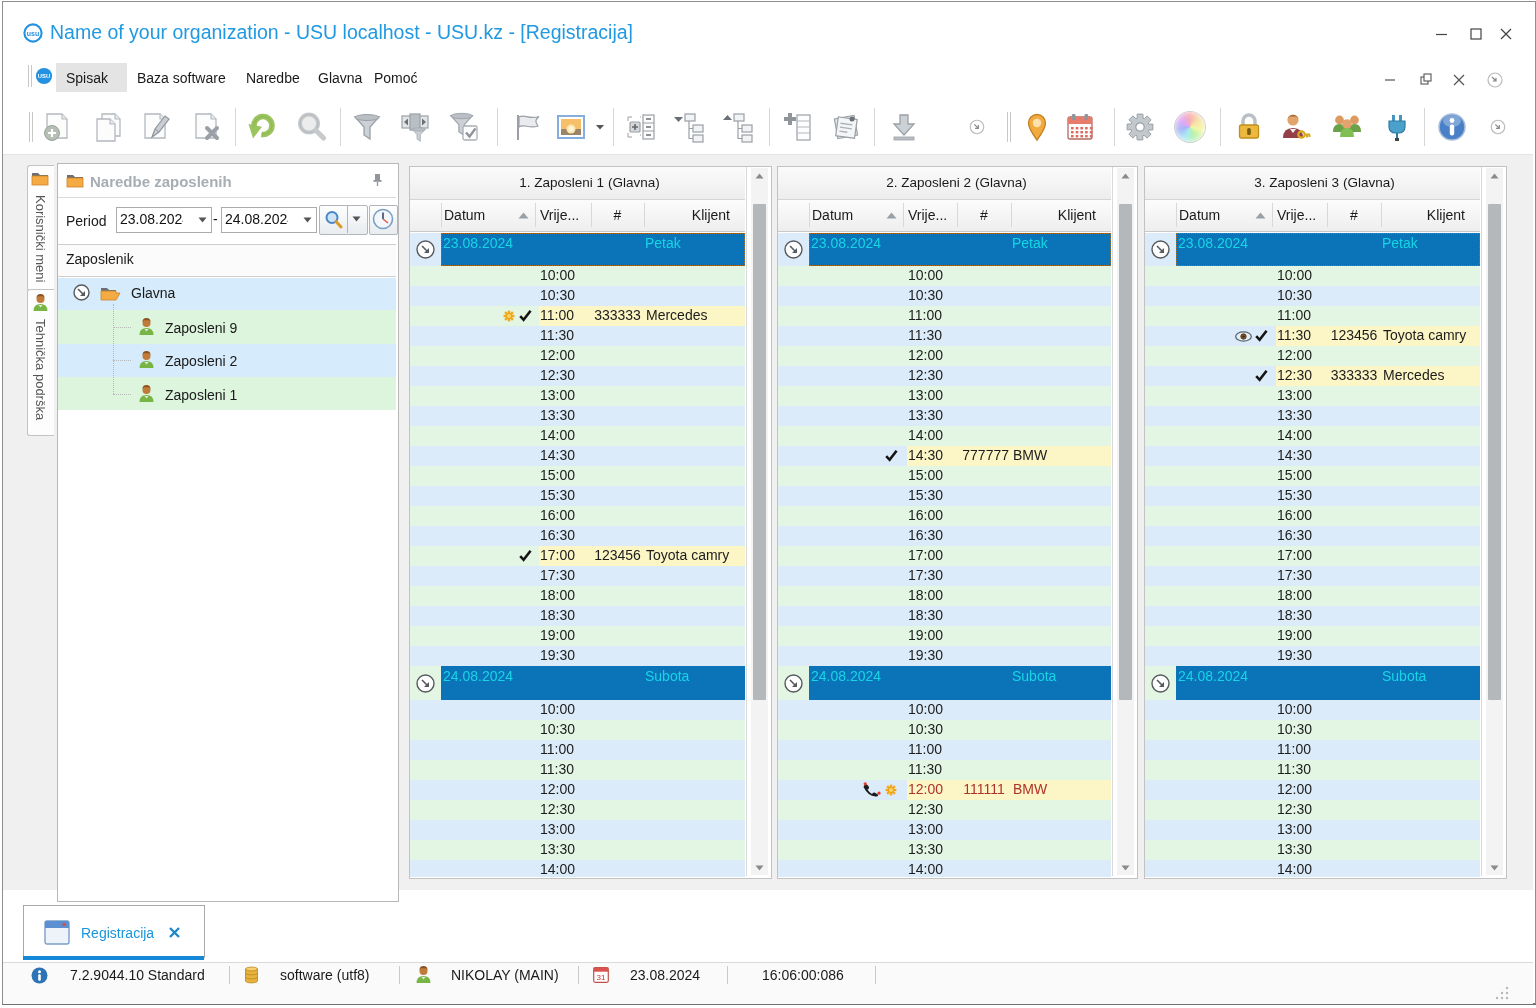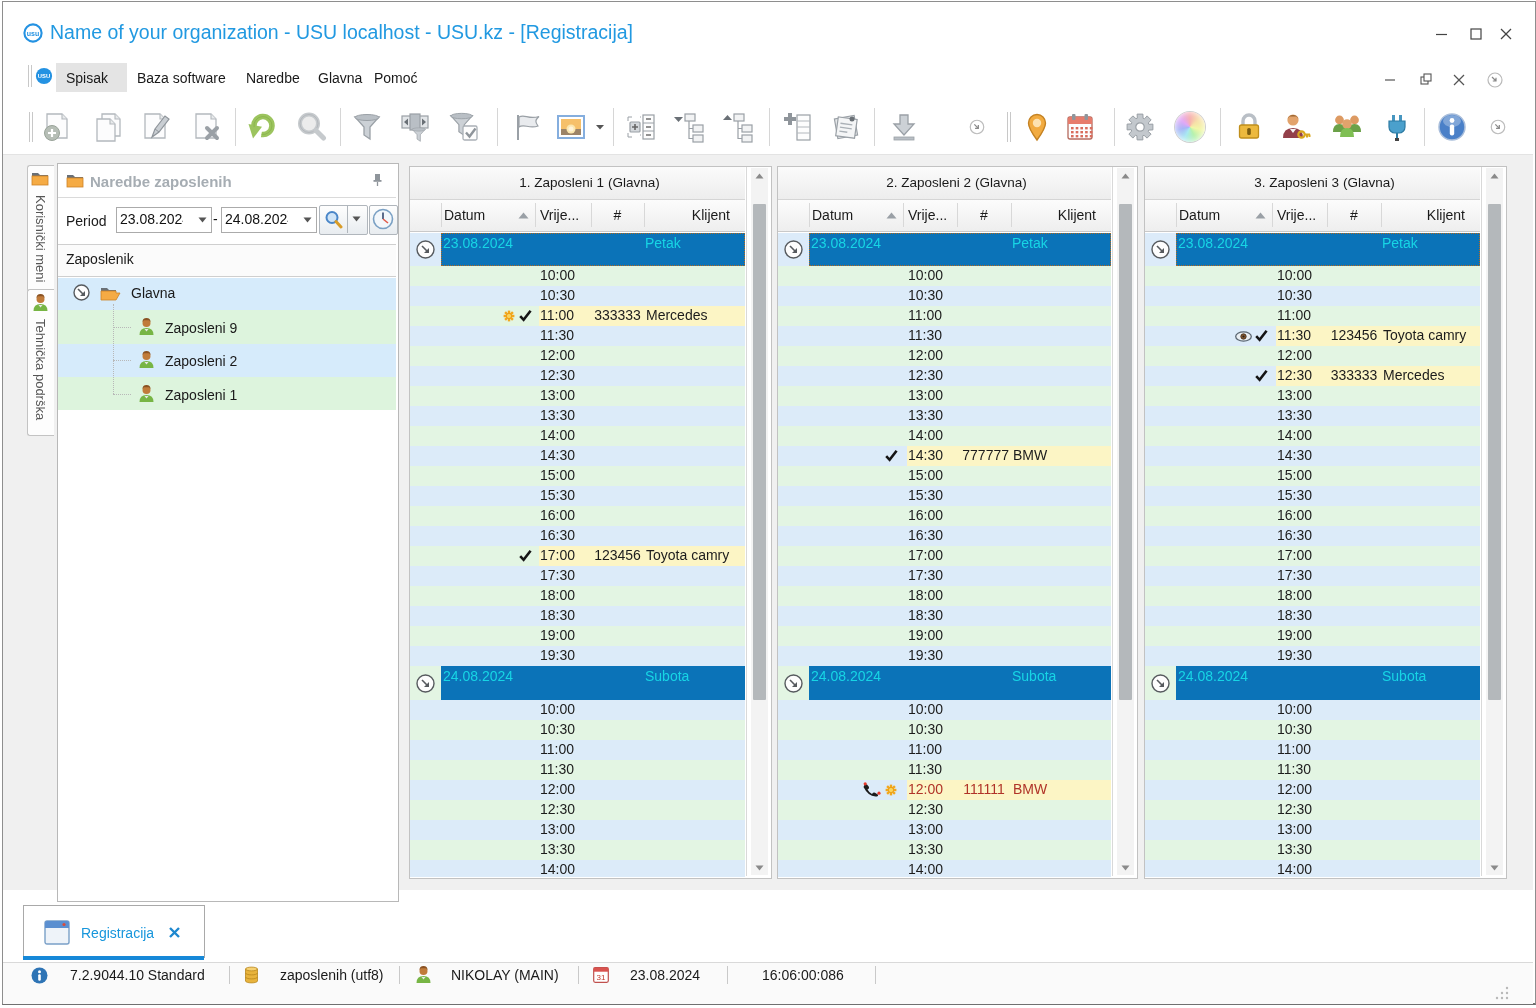--- a/index.html
+++ b/index.html
@@ -731,21 +731,21 @@
 <div class="ab" style="left:229px;top:966px;width:1px;height:18px;background:#c9c9c9;"></div>
 <div class="ab" style="left:399px;top:966px;width:1px;height:18px;background:#c9c9c9;"></div>
 <div class="ab" style="left:578px;top:966px;width:1px;height:18px;background:#c9c9c9;"></div>
 <div class="ab" style="left:727px;top:966px;width:1px;height:18px;background:#c9c9c9;"></div>
 <div class="ab" style="left:875px;top:966px;width:1px;height:18px;background:#c9c9c9;"></div>
 <svg class="ab" style="left:244px;top:966px" width="15" height="18" viewBox="0 0 15 18">
     <path d="M1.5 3 v12 a6 1.9 0 0 0 12 0 V3 Z" fill="#e8b33c" stroke="#b9871c" stroke-width="0.8"></path>
     <ellipse cx="7.5" cy="3" rx="6" ry="1.9" fill="#f6d173" stroke="#b9871c" stroke-width="0.8"></ellipse>
     <path d="M1.5 7 a6 1.9 0 0 0 12 0 M1.5 11 a6 1.9 0 0 0 12 0" fill="none" stroke="#b9871c" stroke-width="0.8"></path>
   </svg>
-<div class="txt" style="left:280px;top:967px;font-size:14px;color:#1a1a1a;">zaposlenih (utf8)</div>
+<div class="txt" style="left:280px;top:967px;font-size:14px;color:#1a1a1a;">software (utf8)</div>
 <svg class="ab" style="left:415px;top:966px" width="17" height="18" viewBox="0 0 17 18">
     <circle cx="8.5" cy="5" r="4" fill="#c07b3a"></circle>
     <path d="M4.5 4 a4 4 0 0 1 8 0 l-1.5 -1.8 h-5 z" fill="#8a5222"></path>
     <path d="M1.5 17 q0 -7 7 -7 q7 0 7 7 z" fill="#77b544"></path>
     <path d="M6.5 11 l2 2.6 l2 -2.6" fill="#e8e8e8"></path>
   </svg>
 <div class="txt" style="left:451px;top:967px;font-size:14px;color:#1a1a1a;">NIKOLAY (MAIN)</div>
 <svg class="ab" style="left:593px;top:967px" width="16" height="16" viewBox="0 0 16 16">
     <rect x="0.7" y="0.7" width="14.6" height="14.6" rx="1.5" fill="#fff" stroke="#c0504d" stroke-width="1.2"></rect>
     <rect x="0.7" y="0.7" width="14.6" height="4" fill="#d9534f"></rect>

